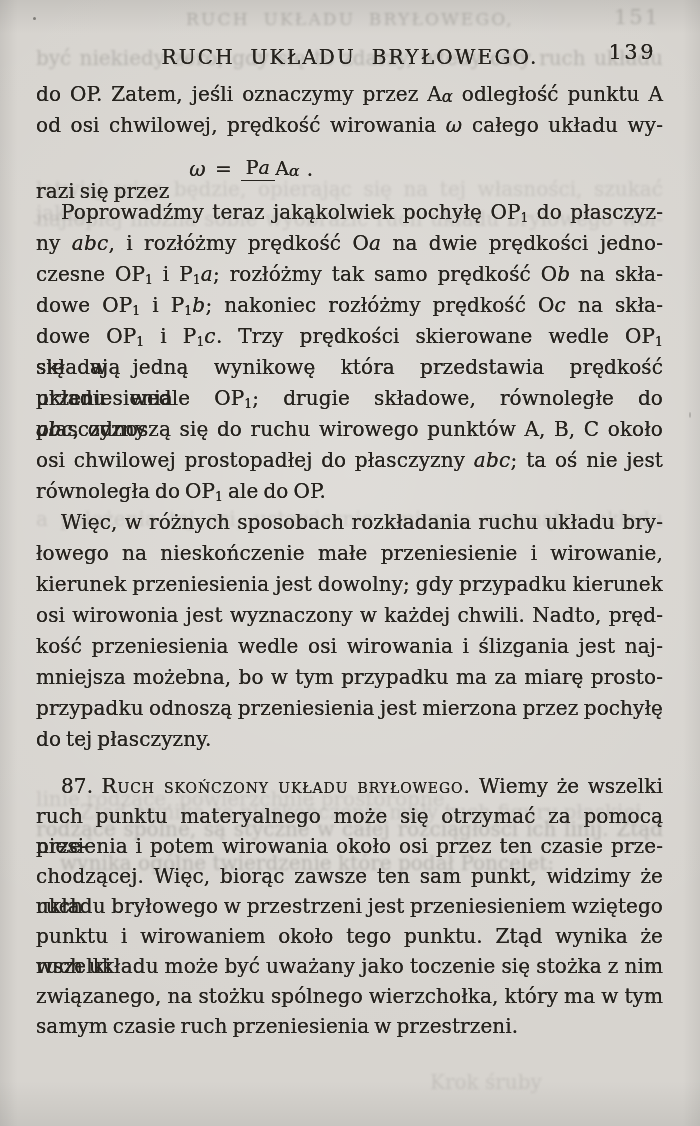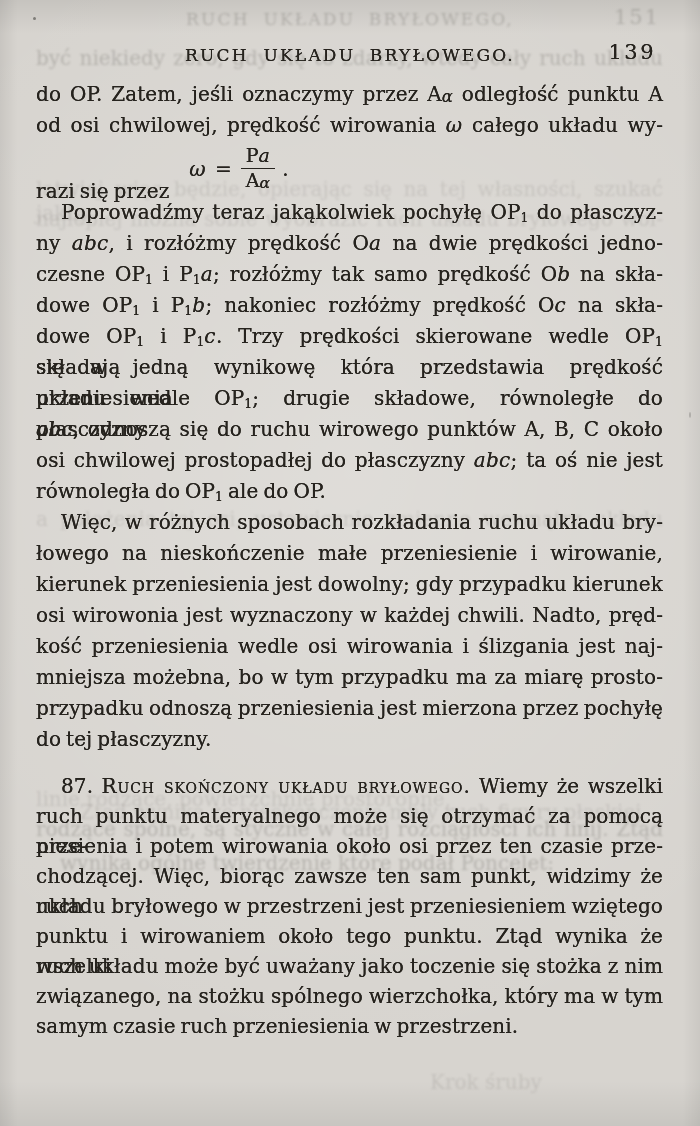--- a/index.html
+++ b/index.html
@@ -31,21 +31,21 @@
   }
   .ghost.faint{opacity:0.13;}
   .ghost.strong{opacity:0.24;}
   .ghost.center{left:0;right:0;text-align:center;white-space:normal;font-size:17px;letter-spacing:2.2px;word-spacing:6px;}
   .ghost.right{left:auto;right:40px;font-size:21px;letter-spacing:2px;}
   .ghost.justify{width:627px;text-align:justify;text-align-last:justify;white-space:normal;}
   
   .running-title{
     position:absolute;top:45px;left:0;right:0;
     text-align:center;
-    font-size:17px;letter-spacing:2.2px;word-spacing:7px;
+    font-size:20px;letter-spacing:2.2px;word-spacing:7px;
     text-shadow:0 0 0.6px currentColor;
   }
   .page-number{
     position:absolute;top:40px;right:44px;
     font-size:21px;letter-spacing:2.5px;
     text-shadow:0 0 0.6px currentColor;
   }
   
   .text-body{
     position:absolute;top:79px;left:36px;width:627px;
@@ -70,21 +70,21 @@
   
   .formula-line{
     height:56px;
     display:flex;align-items:center;
     text-align:left;
   }
   .f-prefix{margin-right:20px;margin-top:44px;}
   .f-lhs{font-style:italic;margin-right:9px;}
   .f-eq{margin-right:10px;letter-spacing:-1px;}
   .frac{
-    display:inline-flex;flex-direction:column;align-items:center;
+    display:inline-flex;flex-direction:row;align-items:center;
     vertical-align:middle;font-size:19px;line-height:1.15;text-align:right;
   }
   .frac .num{display:block;padding:0 5px 1px;border-bottom:1.5px solid #26231e;}
   .frac .den{display:block;padding-top:1px;}
   .f-suffix{margin-left:7px;}
   
   .speck{
     position:absolute;background:#3c3a36;border-radius:50%;
   }
 </style>

